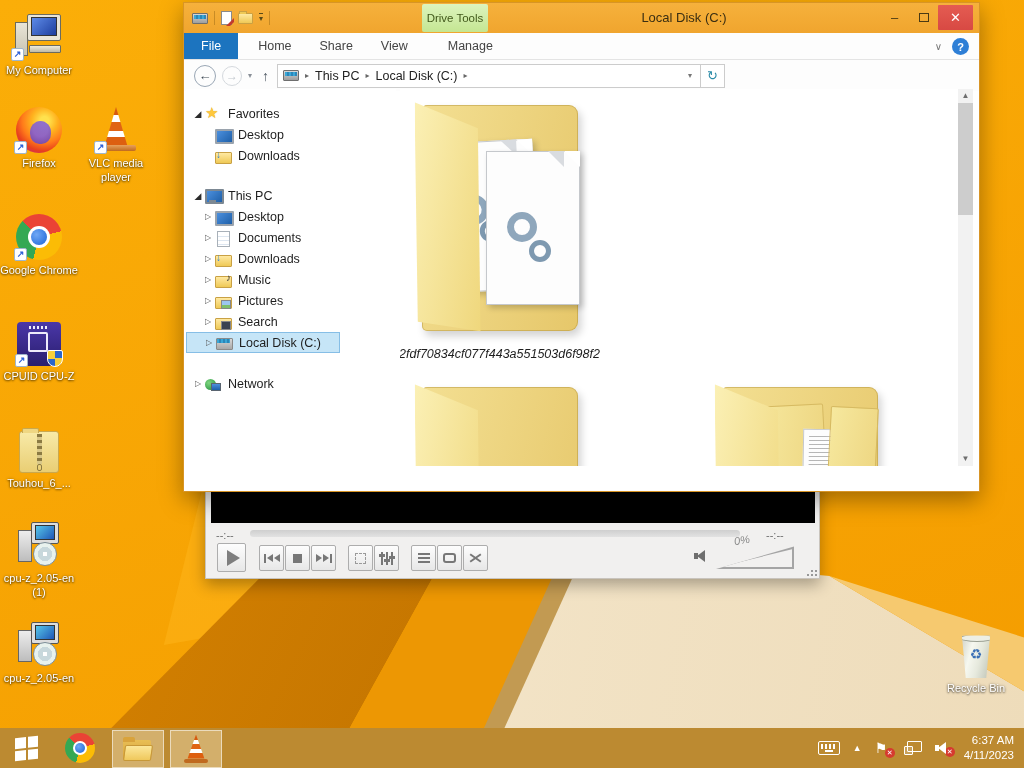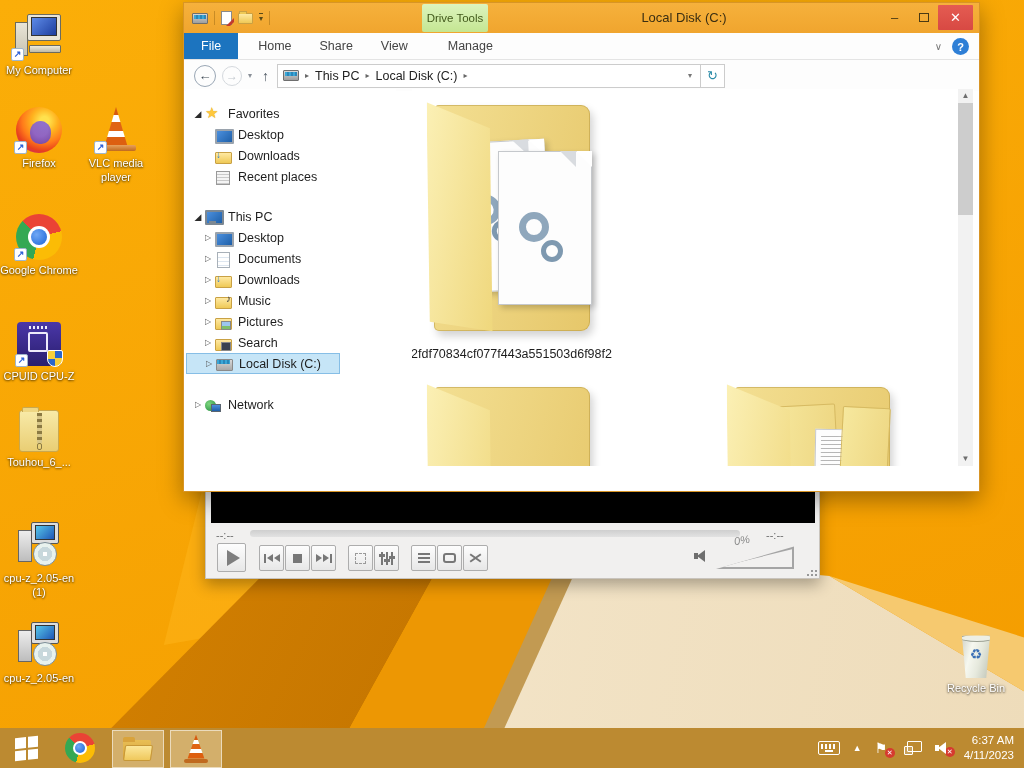--- a/index.html
+++ b/index.html
@@ -123,21 +123,21 @@
   .i-doc::before { content:""; position:absolute; left:2px; top:1px; width:11px; height:14px; background:linear-gradient(#FFF 0 4px,#DDE6F0 4px 5px,#FFF 5px 8px,#DDE6F0 8px 9px,#FFF 9px 12px,#DDE6F0 12px 13px,#FFF 13px); border:1px solid #A8B0B8; }
   .i-music::after { content:"♪"; position:absolute; right:0; top:0; font-size:10px; color:#3A3A3A; }
   .i-pic::after { content:""; position:absolute; right:0; bottom:0; width:8px; height:7px; background:linear-gradient(#9CC6F0 55%,#7FBF6B 45%); border:1px solid #888; }
   .i-vid::after { content:""; position:absolute; right:0; bottom:0; width:8px; height:7px; background:#3A4250; border:1px solid #888; }
   .i-disk::before { content:""; position:absolute; left:0; top:3px; width:15px; height:10px; background:linear-gradient(#D8D8D8,#A8A8A8); border:1px solid #8A8A8A; border-radius:1px; }
   .i-disk::after { content:""; position:absolute; left:1px; top:4px; width:13px; height:4px; background:repeating-linear-gradient(90deg,#39A7D7 0 2px,#2C86B8 2px 4px); }
   .i-net::before { content:""; position:absolute; left:0; top:3px; width:11px; height:11px; border-radius:50%; background:radial-gradient(circle at 35% 35%,#7ED67E,#1E8A3C); }
   .i-net::after { content:""; position:absolute; right:0; bottom:1px; width:8px; height:6px; background:linear-gradient(#4C90DE,#1E5FA8); border:1px solid #5A6570; }
 
   
-  .content { position:absolute; left:228px; top:86px; width:562px; height:377px; background:#fff; overflow:hidden; }
+  .content { position:absolute; left:216px; top:86px; width:562px; height:377px; background:#fff; overflow:hidden;font-style:italic; }
   .tile { position:absolute; width:195px; display:flex; flex-direction:column; align-items:center; }
   .tile-label { font-size:12.5px; color:#1E1E1E; margin-top:4px; white-space:nowrap; }
   .fbig { position:relative; width:180px; height:248px; }
   .fb-back { position:absolute; left:12px; top:10px; width:156px; height:226px; background:linear-gradient(105deg,#F3DF92,#E6C76A); border-radius:5px 9px 9px 5px; box-shadow:inset 0 0 0 1px rgba(175,145,55,.45), 3px 5px 8px rgba(0,0,0,.18); }
   .fb-flap { position:absolute; left:5px; top:5px; width:66px; height:236px; background:linear-gradient(100deg,#FBF0B5,#EFD77C); clip-path:polygon(0 1%,96% 12%,100% 98%,5% 94%); z-index:3; box-shadow:2px 0 4px rgba(0,0,0,.15); }
   .fb-sheet { position:absolute; background:#FDFDFD; border:1px solid #C5C8CC; z-index:2; box-shadow:3px 3px 6px rgba(0,0,0,.2); }
   .fb-sheet .fold { position:absolute; top:-1px; right:-1px; border-style:solid; border-width:0 16px 16px 0; border-color:transparent #fff transparent transparent; }
   .fb-sheet .fold::before { content:""; position:absolute; left:-16px; top:0; border-style:solid; border-width:16px 0 0 16px; border-color:#D9DCE0 transparent transparent transparent; }
   .gearA,.gearB { position:absolute; border-radius:50%; }
   .gearA { width:30px; height:30px; border:7px solid #8FA7BC; left:14px; top:52px; }
@@ -275,21 +275,21 @@
     <span class="art">
         <span class="ic-cpz">
           <i class="pins"></i>
           <i class="chip"></i>
           <i class="shield"></i>
         </span>
         <span class="scut">↗</span>
       </span>
     <span class="lbl">CPUID CPU-Z</span>
   </div>
-  <div class="dicon" style="left:0;top:402px">
+  <div class="dicon" style="left:0;top:423px">
     <span class="art">
         <span class="ic-zip">
           <i class="zipper"></i>
           <i class="pull"></i>
         </span>
       </span>
     <span class="lbl">Touhou_6_...</span>
   </div>
   <div class="dicon" style="left:0;top:518px">
     <span class="art">
@@ -432,25 +432,20 @@
         </div>
       <div class="nav-row nav-child">
           <span class="tri"></span>
           <span class="nico i-monitor"></span>
           <span>Desktop</span>
         </div>
       <div class="nav-row nav-child">
           <span class="tri"></span>
           <span class="nico i-folder-dl"></span>
           <span>Downloads</span>
-        </div>
-      <div class="nav-row nav-child">
-          <span class="tri"></span>
-          <span class="nico i-recent"></span>
-          <span>Recent places</span>
         </div>
 
       <div class="nav-row nav-sec" style="margin-top:19px">
           <span class="tri exp">◢</span>
           <span class="nico i-pc"></span>
           <span>This PC</span>
         </div>
       <div class="nav-row nav-child">
           <span class="tri">▷</span>
           <span class="nico i-monitor"></span>

